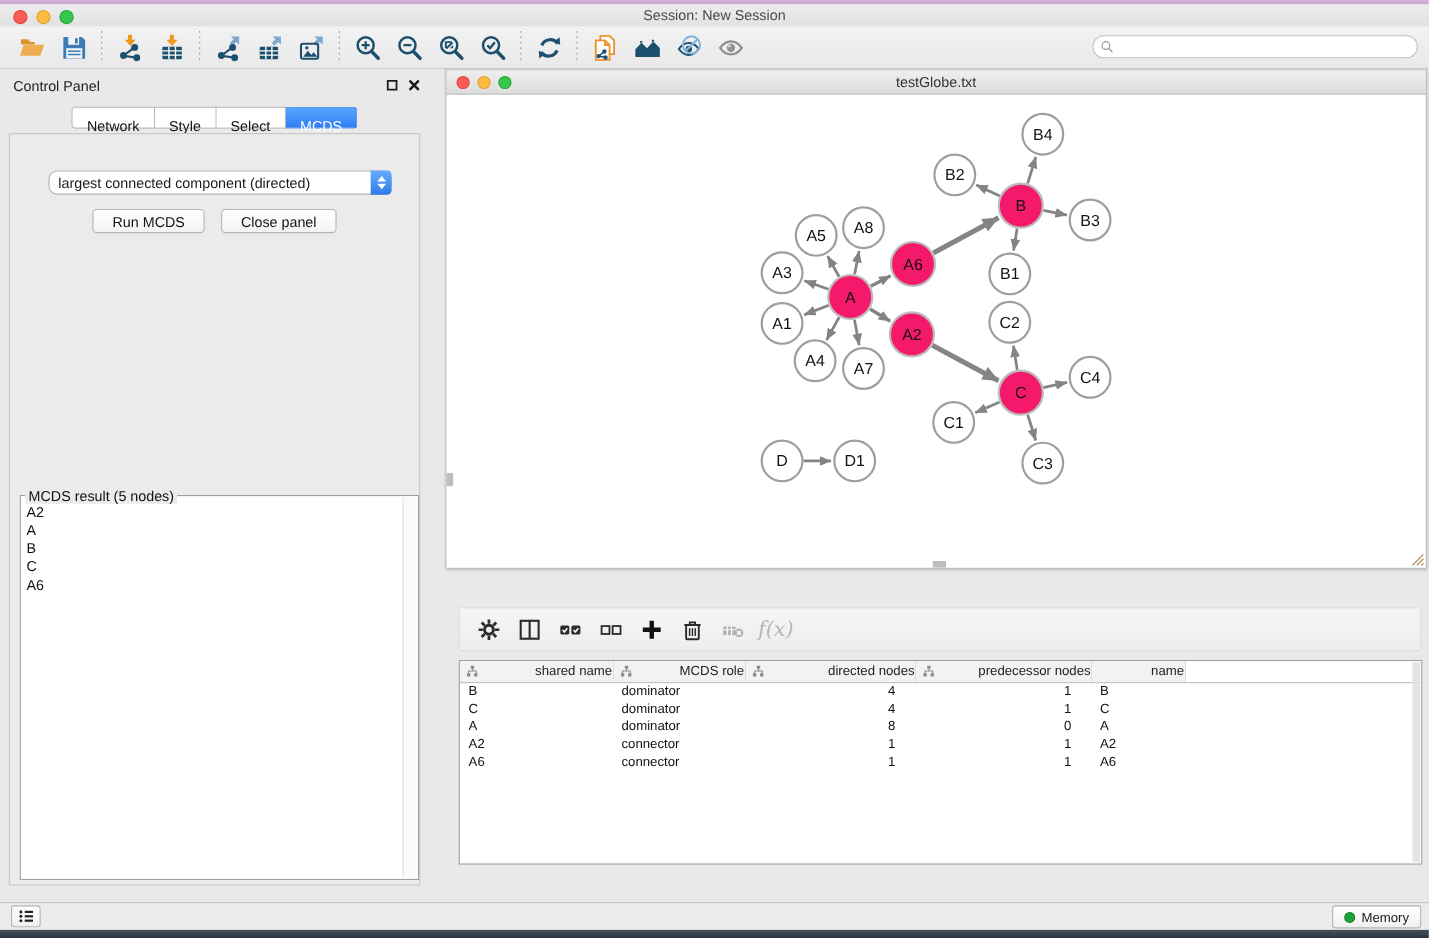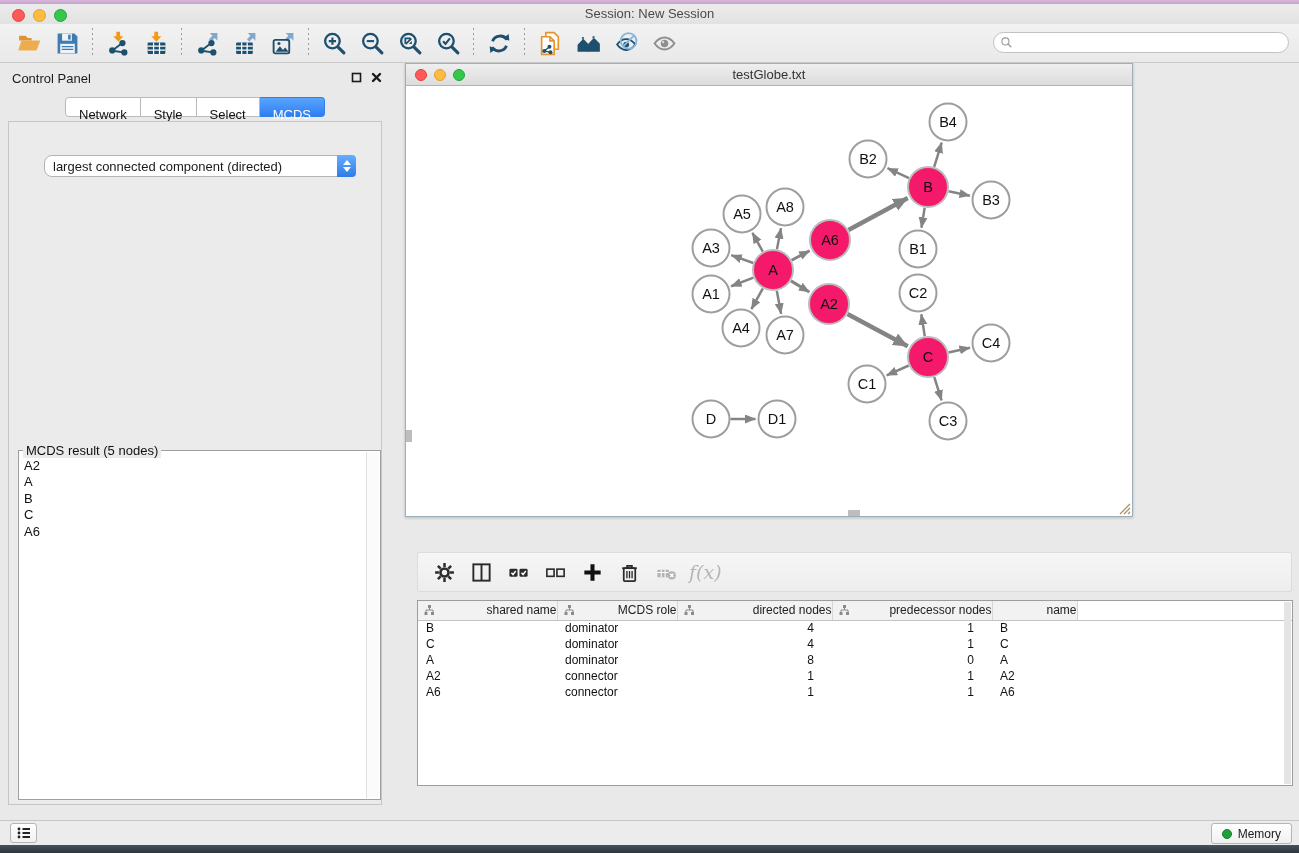--- a/index.html
+++ b/index.html
@@ -90,21 +90,21 @@
                 border:1px solid #9f9f9f; background:#fff; }
   .result-legend { position:absolute; top:-8px; left:4px; background:#ebebeb;
                    padding:0 3px; font-size:13px; color:#111; }
   .result-list { position:absolute; top:7px; left:3px; right:16px; bottom:2px;
                  overflow:hidden; }
   .result-item { font-size:13px; line-height:16.4px; color:#111; padding-left:2px; }
   .result-scroll { position:absolute; top:1px; right:1px; bottom:1px; width:13px;
                    background:#fbfbfb; border-left:1px solid #e0e0e0; }
 
   
-  .net-window { position:absolute; left:405px; top:0; width:728px; height:454px;
+  .net-window { position:absolute; left:405px; top:0; width:892px; height:454px;
                 background:#fff; border:1px solid #9aaebc; box-shadow:0 1px 3px rgba(0,0,0,.2); }
   .net-titlebar { position:relative; height:22px; background:linear-gradient(#efefef,#dcdcdc);
                   border-bottom:1px solid #b2b2b2; }
   .net-lights { position:absolute; left:9px; top:5px; display:flex; gap:7px; }
   .nlight { width:12px; height:12px; border-radius:50%; }
   .net-title { text-align:center; line-height:21px; font-size:13px; color:#333; }
   .net-canvas { position:absolute; top:23px; left:0; right:0; bottom:0; background:#fff;
                 overflow:hidden; }
   .net-canvas svg { display:block; }
   .net-canvas text { font-family:"Liberation Sans",sans-serif; }
@@ -344,20 +344,24 @@
           <span class="seg-btn active">MCDS</span>
         </div>
 
         <div class="cp-inner">
           <div class="dropdown">
             <span class="dd-value">largest connected component (directed)</span>
             <span class="dd-stepper">
                 <i class="dd-up"></i>
                 <i class="dd-down"></i>
               </span>
+          </div>
+          <div class="btn-row">
+            <button class="btn">Run MCDS</button>
+            <button class="btn">Close panel</button>
           </div>
           <div class="result-box">
             <span class="result-legend">MCDS result (5 nodes)</span>
             <div class="result-list" id="result-list">
                 <div class="result-item">A2</div>
                 <div class="result-item">A</div>
                 <div class="result-item">B</div>
                 <div class="result-item">C</div>
                 <div class="result-item">A6</div>
               </div>

